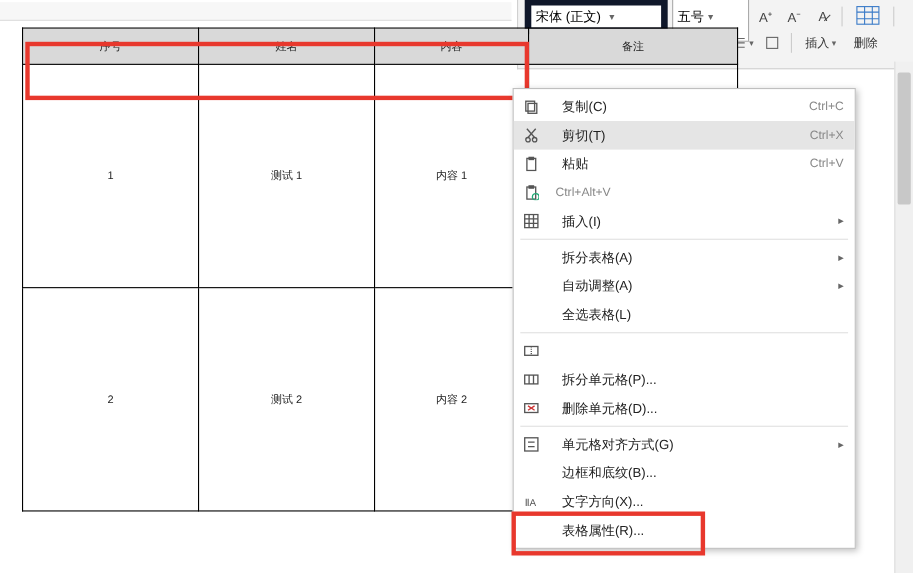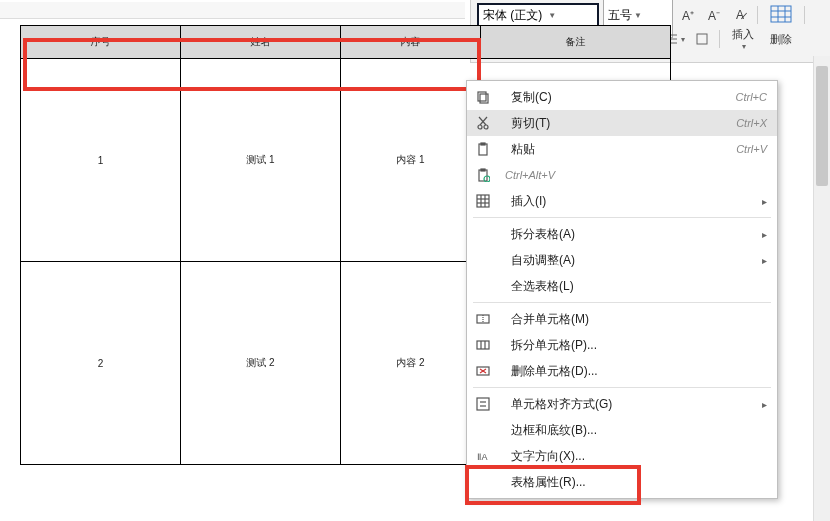--- a/index.html
+++ b/index.html
@@ -21,35 +21,35 @@
   .toolbar {
     position: absolute;
     top: 0; left: 470px; right: 0; height: 56px;
     background: #f3f3f3;
     border-left: 1px solid #d0d0d0;
     border-bottom: 1px solid #d0d0d0;
     padding: 3px 6px;
   }
   .tb-row { display: flex; align-items: center; height: 24px; gap: 4px; }
   .font-name {
-    width: 110px; height: 20px; border: 2px solid #0f172a; background:#fff;
+    width: 110px; height: 20px; border: 6px solid #0f172a; background:#fff;
     display:flex; align-items:center; padding:0 4px; font-size:12px; gap:4px;text-align:center;
   }
   .font-size {
     width: 60px; height: 20px; border:1px solid #aaa; background:#fff;
     display:flex; align-items:center; padding:12px 4px; font-size:12px;
   }
   .tb-btn {
     min-width: 18px; height: 20px; display:flex; align-items:center; justify-content:center;
     color:#444; cursor:pointer; padding:0 2px;
   }
   .tb-sep { width:1px; height:18px; background:#ccc; margin:0 2px;}
   .underline { text-decoration: underline; }
   .dropdown-caret { font-size:8px; color:#666; margin-left:2px;}
-  .big-btn { display:flex; flex-direction:column; align-items:center; font-size:11px; color:#333; padding:2px 6px; cursor:pointer;}
+  .big-btn { display:flex; flex-direction:row; align-items:center; font-size:11px; color:#333; padding:2px 6px; cursor:pointer;}
   .big-btn svg { margin-bottom:2px;}
   
   .doc-area {
     position: absolute;
     top: 25px; left: 20px;
   }
   table.doc-table {
     border-collapse: collapse;
     table-layout: fixed;
   }
@@ -86,21 +86,21 @@
     display:flex; align-items:center;
     height:26px;
     padding: 0 10px 0 6px;
     font-size:12px; color:#222;
     cursor:pointer;
     gap:12px;
   }
   .menu-item.hover { background:#e5e5e5;}
   .menu-icon { width:20px; display:flex; justify-content:center; color:#555;}
   .menu-label { flex:1; padding-left:6px;}
-  .menu-shortcut { color:#888; font-size:11px;font-style:italic;}
+  .menu-shortcut { color:#888; font-size:11px;}
   .menu-arrow { color:#666; font-size:10px; padding-left:6px;}
   .menu-sep { height:1px; background:#e0e0e0; margin:3px 6px;}
   
   .scrollbar-v {
     position:absolute; right:0; top:56px; bottom:0; width:16px;
     background:#f0f0f0; border-left:1px solid #ddd;
   }
   .scroll-thumb {
     position:absolute; left:2px; right:2px; top:10px; height:120px;
     background:#c8c8c8; border-radius:2px;
@@ -302,21 +302,20 @@
       <span class="menu-label">全选表格(L)</span>
     </div>
     <div class="menu-sep"></div>
     <div class="menu-item">
       <span class="menu-icon">
         <svg width="14" height="14" stroke="#555" fill="none" stroke-width="1.2">
           <rect x="1" y="3" width="12" height="8"></rect>
           <line x1="7" y1="3" x2="7" y2="11" stroke-dasharray="1 1"></line>
         </svg>
       </span>
-      <span class="menu-label">合并单元格(M)</span>
     </div>
     <div class="menu-item">
       <span class="menu-icon">
         <svg width="14" height="14" stroke="#555" fill="none" stroke-width="1.2">
           <rect x="1" y="3" width="12" height="8"></rect>
           <line x1="5" y1="3" x2="5" y2="11"></line>
           <line x1="9" y1="3" x2="9" y2="11"></line>
         </svg>
       </span>
       <span class="menu-label">拆分单元格(P)...</span>

